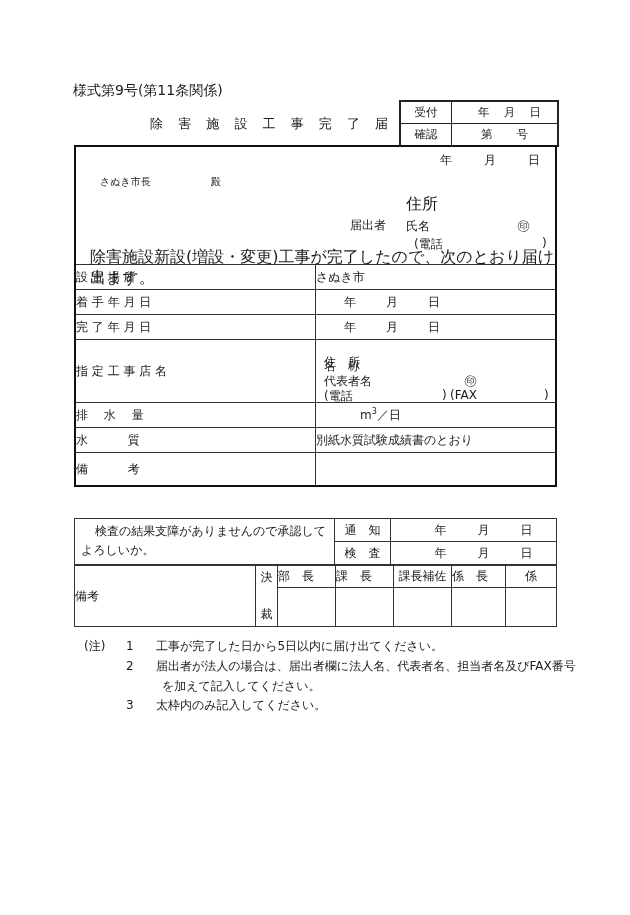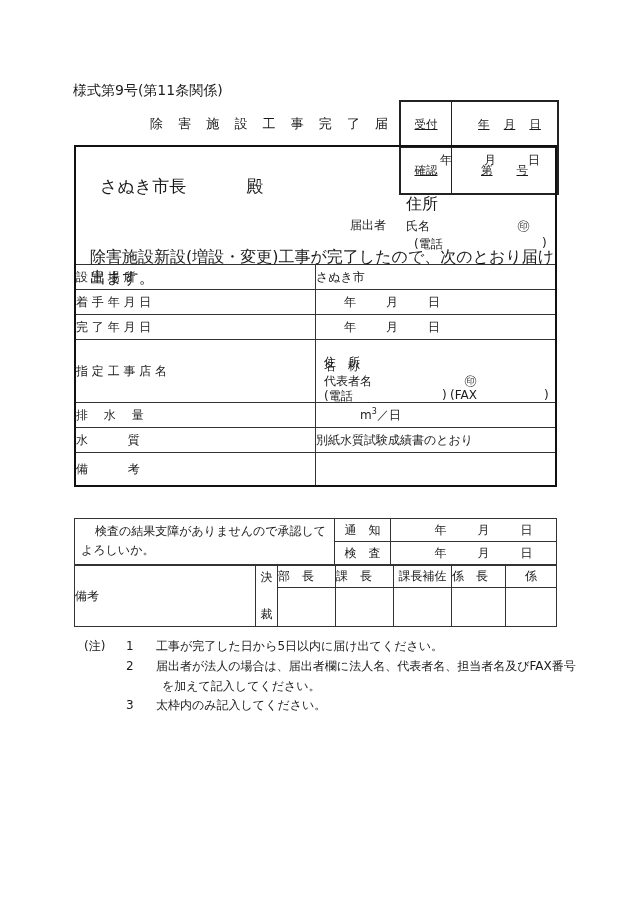--- a/index.html
+++ b/index.html
@@ -55,23 +55,22 @@
   }
   #receipt-box table {
     border-collapse: collapse;
     width: 100%;
     table-layout: fixed;
   }
   #receipt-box td {
     border: 1px solid #222;
     height: 21px;
     font-size: 11.5px;
-    padding: 12px 3px;
+    padding: 0 3px;
     vertical-align: middle;
-    text-decoration: underline;
   }
   #receipt-box td.lbl {
     width: 44px;
     text-align: center;
   }
   .date-ymd {
     display: flex;
     justify-content: space-around;
     padding: 0 6px 0 16px;
   }
@@ -122,21 +121,21 @@
   }
   .addr-date {
     position: absolute;
     left: 364px; top: 5px;
     width: 100px;
     font-size: 12px;
   }
   .addr-mayor {
     position: absolute;
     left: 24px; top: 28px;
-    font-size: 17px;
+    font-size: 10px;
   }
   .addr-mayor .dono { margin-left: 60px; }
   .addr-submitter {
     position: absolute;
     left: 274px; top: 70px;
     font-size: 12px;
   }
   .addr-jusho {
     position: absolute;
     left: 330px; top: 47px;

